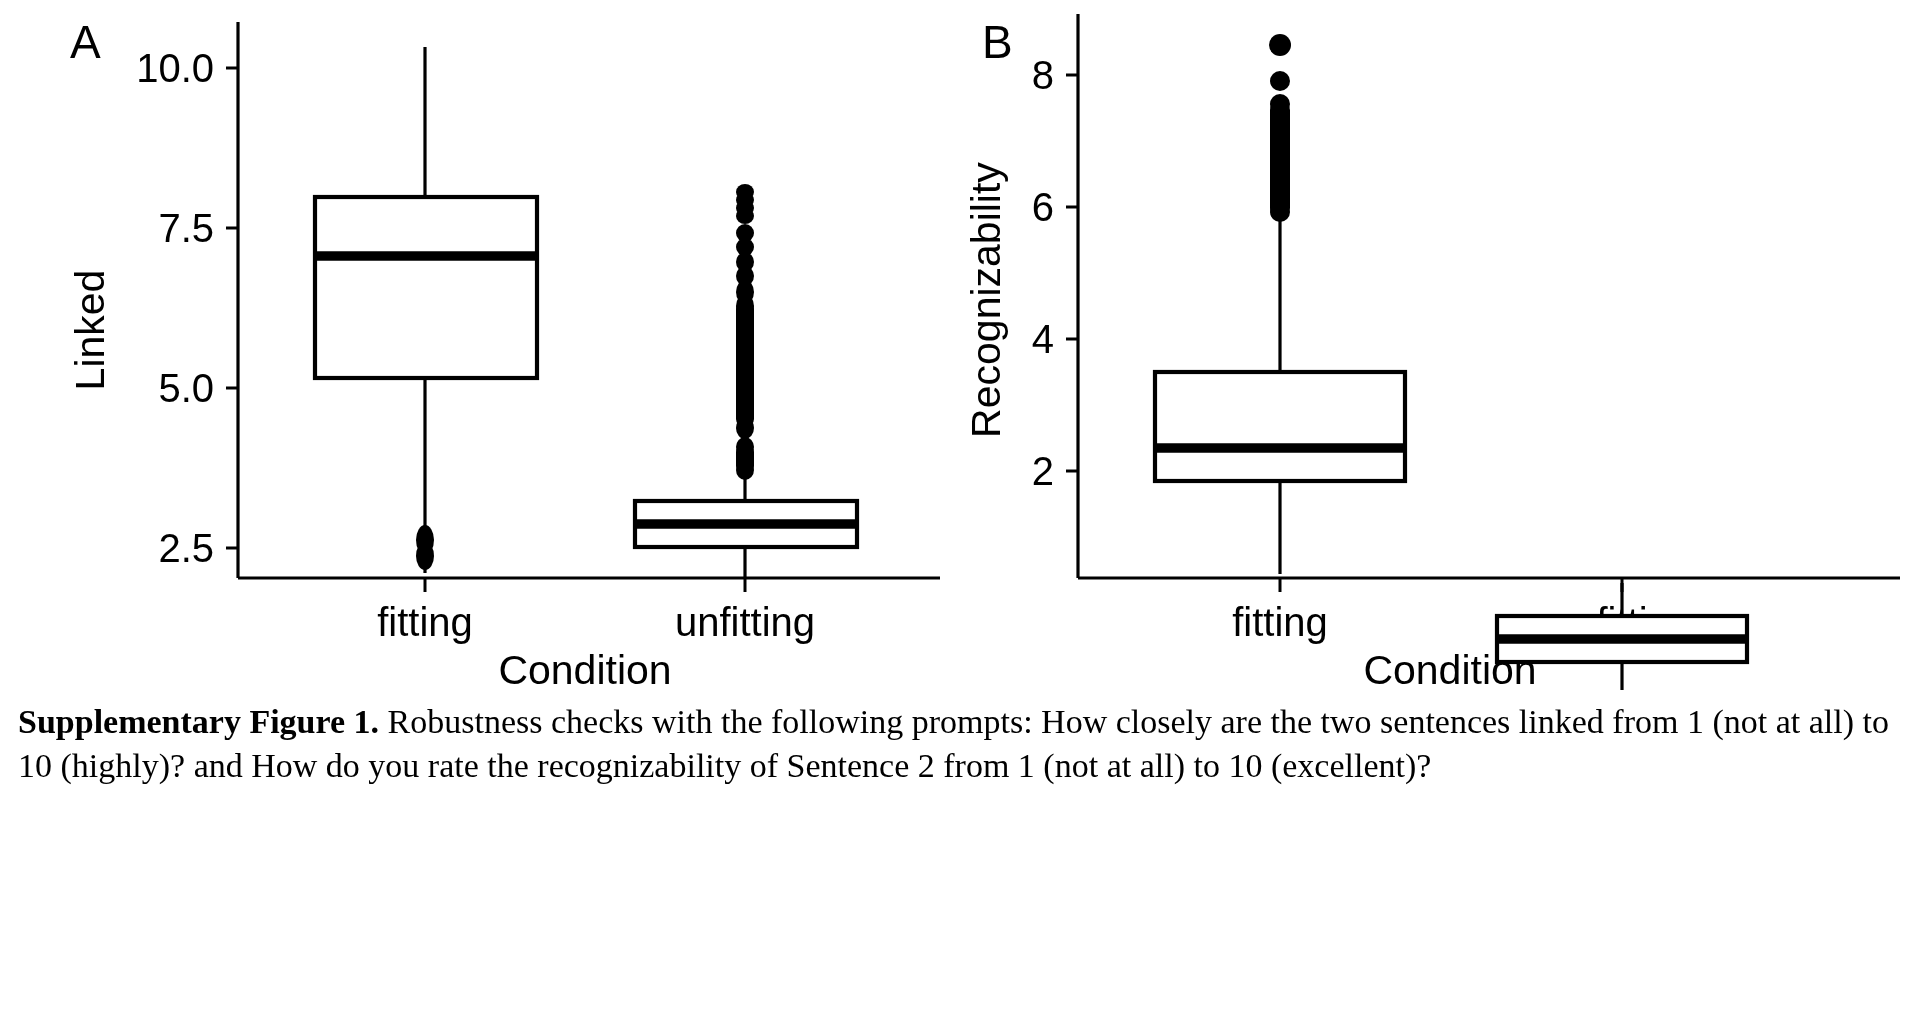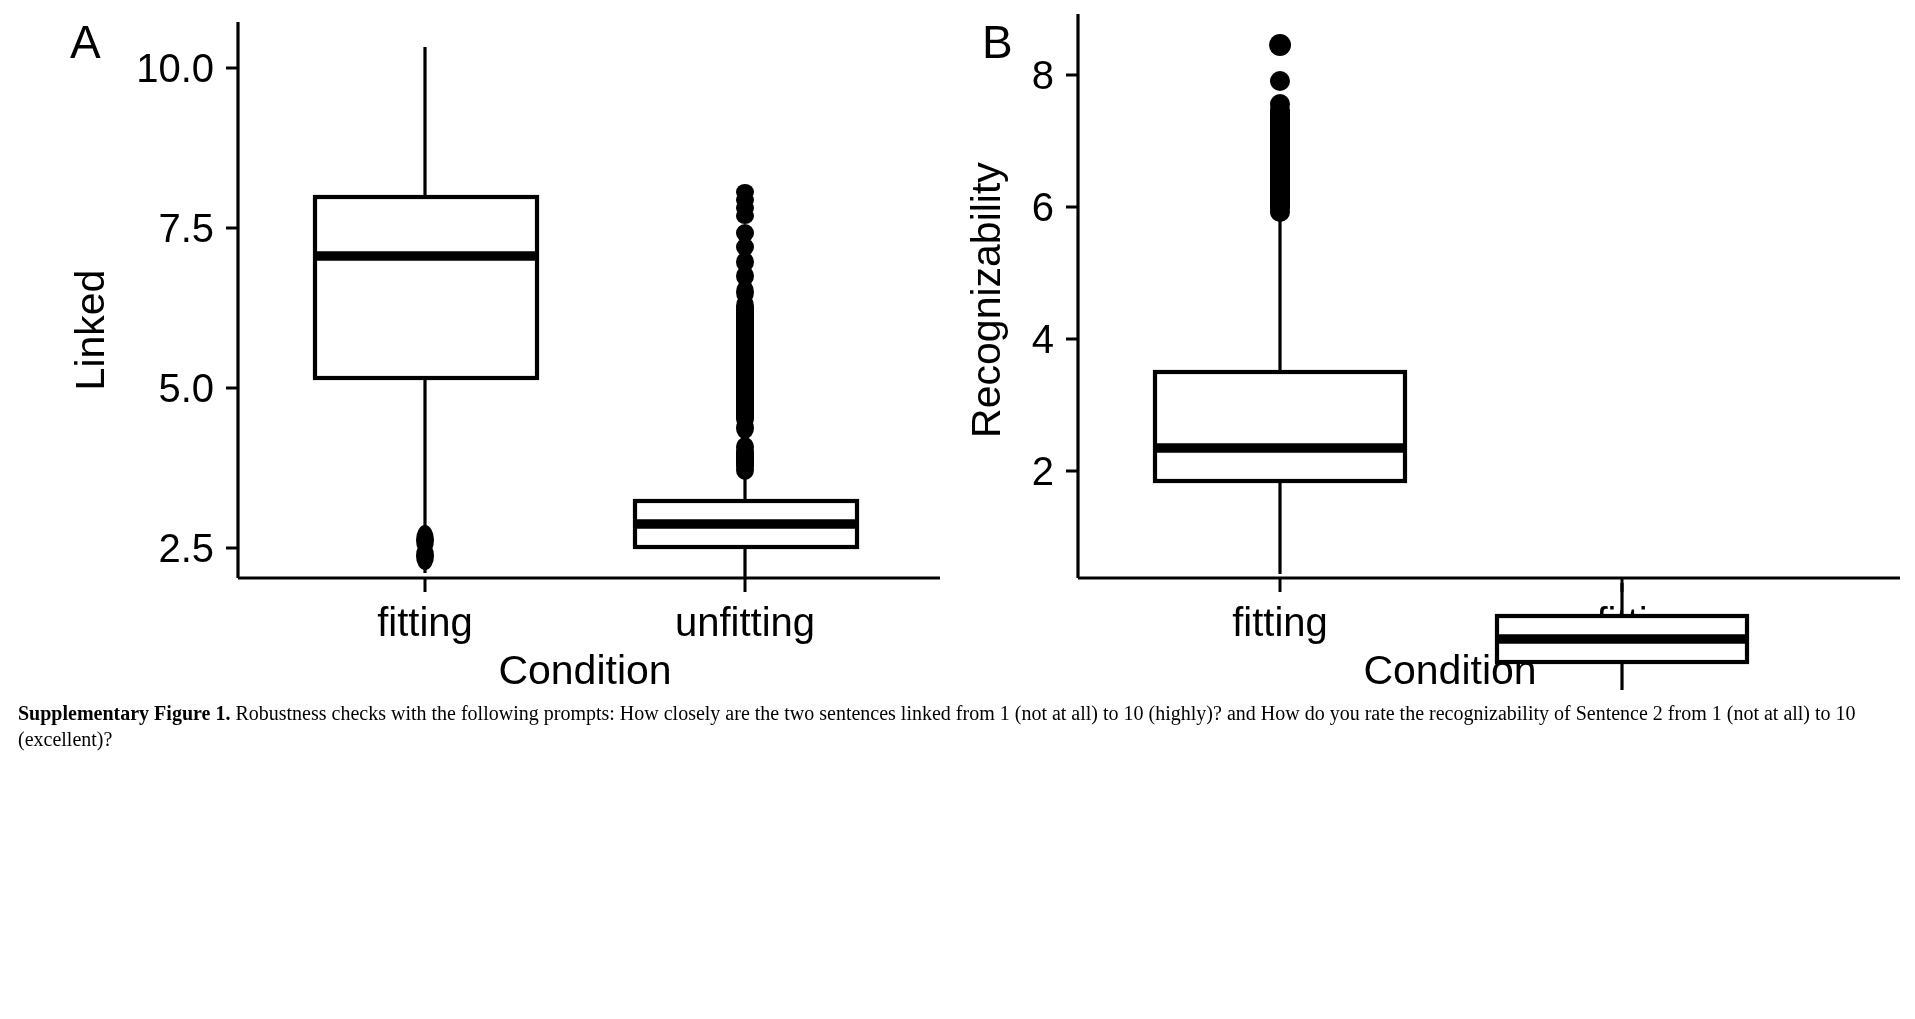--- a/index.html
+++ b/index.html
@@ -57,21 +57,21 @@
     font-size: 46px;
     fill: #000;
   }
 
   #caption {
     position: absolute;
     left: 18px;
     top: 700px;
     width: 1880px;
     font-family: "Liberation Serif", serif;
-    font-size: 20px;
+    font-size: 34px;
     line-height: 1.30;
     color: #000;
     text-align: left;
   }
   #caption .cap-bold {
     font-weight: bold;
   }
 </style>
 </head>
 <body>

